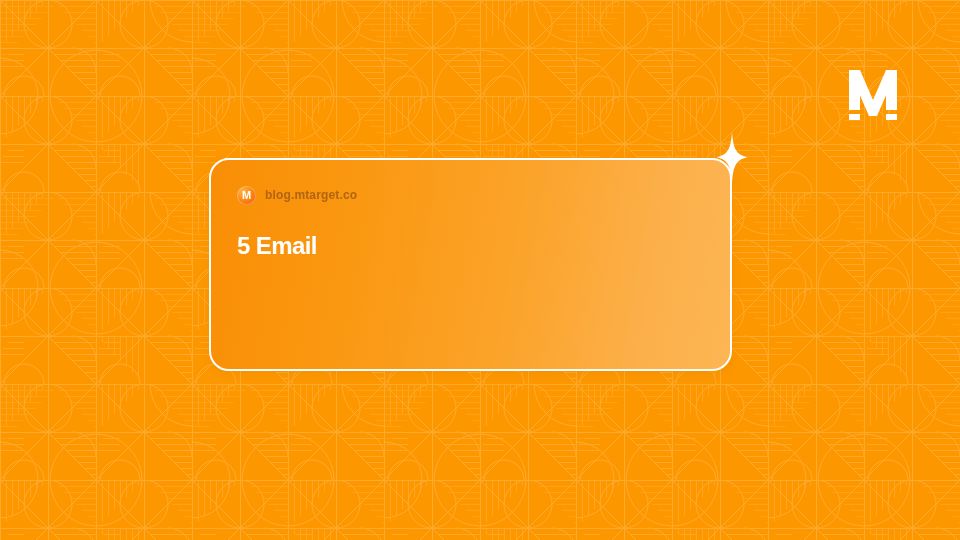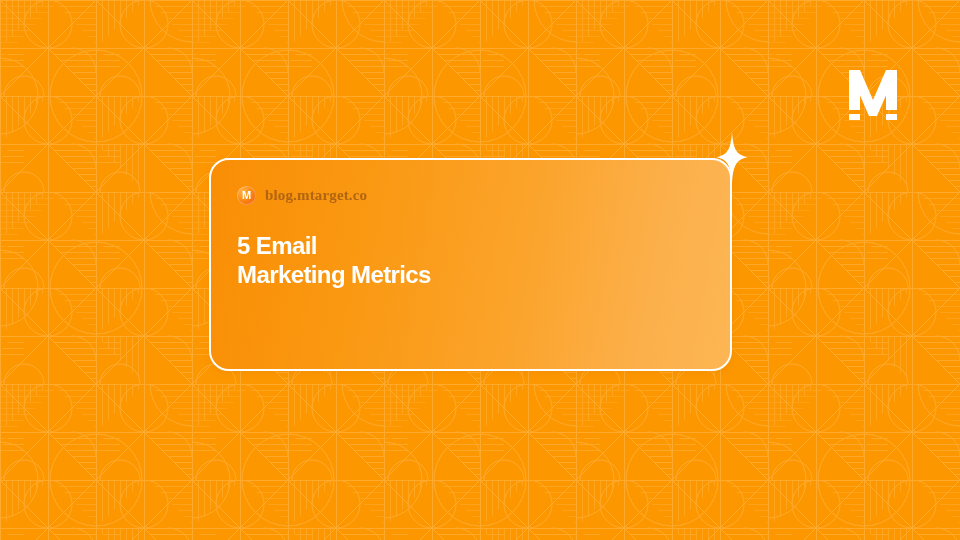--- a/index.html
+++ b/index.html
@@ -97,27 +97,26 @@
     box-shadow: 0 0 0 1px rgba(255,255,255,0.28) inset;
   }
   .source-badge span {
     color: #FFFFFF;
     font-size: 11px;
     font-weight: bold;
     line-height: 1;
     letter-spacing: -0.2px;
   }
   .source-url {
-    font-size: 15px;
+    font-size: 12px;
     font-weight: bold;
     letter-spacing: 0.15px;
     color: #B06512;
     line-height: 1;
     white-space: nowrap;
-    font-family: Liberation Serif, serif;
   }
 
   
   .headline {
     margin-top: 27px;
     color: #FFFFFF;
     font-size: 24px;
     font-weight: bold;
     line-height: 1.2;
     letter-spacing: -0.6px;
@@ -204,19 +203,18 @@
 
       <div class="source-row">
         <div class="source-badge">
           <span>M</span>
         </div>
         <div class="source-url">blog.mtarget.co</div>
       </div>
 
       <div class="headline">
         <span class="line">5 Email</span>
-        <span class="line">Marketing Metrics</span>
       </div>
 
     </div>
   </div>
 
 </div>
 
 </body></html>

